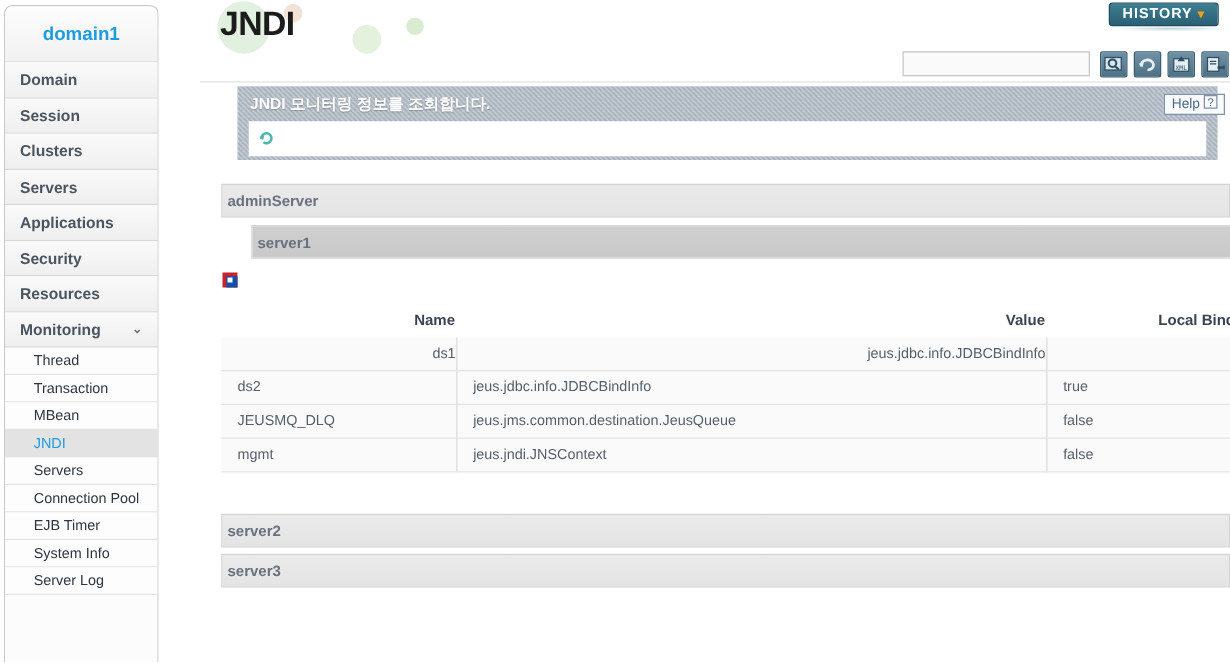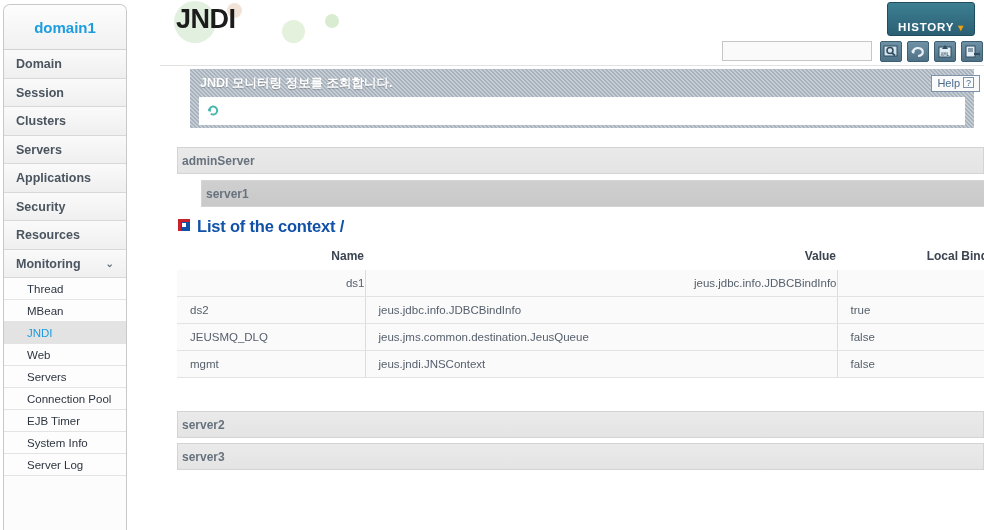--- a/index.html
+++ b/index.html
@@ -97,21 +97,21 @@
   }
   #deco-a { left: 14px;  top: 1px;  width: 42px; height: 42px; background: #e2f0df; }
   #deco-b { left: 67px;  top: 3px;  width: 15px; height: 15px; background: #f2e3d8; }
   #deco-c { left: 122px; top: 20px; width: 23px; height: 23px; background: #e4f1dd; }
   #deco-d { left: 165px; top: 14px; width: 14px; height: 14px; background: #d9ecd1; }
 
   #history-btn {
     position: absolute;
     right: 9px; top: 2px;
     height: 19px;
-    padding: 16px 10px;
+    padding: 0 10px;
     background: linear-gradient(to bottom, #3d7f92 0%, #2b5f74 100%);
     border: 1px solid #1f4c5e;
     border-radius: 3px;
     color: #ffffff;
     font-size: 11.5px;
     font-weight: bold;
     letter-spacing: 0.8px;
     line-height: 17px;
     cursor: pointer;
     white-space: nowrap;
@@ -290,23 +290,23 @@
         <div class="nav-item"><span>Session</span></div>
         <div class="nav-item"><span>Clusters</span></div>
         <div class="nav-item"><span>Servers</span></div>
         <div class="nav-item"><span>Applications</span></div>
         <div class="nav-item"><span>Security</span></div>
         <div class="nav-item"><span>Resources</span></div>
         <div class="nav-item"><span>Monitoring</span><span class="chev">⌄</span></div>
       </div>
     <div id="sub-list">
         <div class="sub-item"><span>Thread</span></div>
+        <div class="sub-item"><span>Transaction</span></div>
         <div class="sub-item"><span>MBean</span></div>
         <div class="sub-item active"><span>JNDI</span></div>
-        <div class="sub-item"><span>Web</span></div>
         <div class="sub-item"><span>Servers</span></div>
         <div class="sub-item"><span>Connection Pool</span></div>
         <div class="sub-item"><span>EJB Timer</span></div>
         <div class="sub-item"><span>System Info</span></div>
         <div class="sub-item"><span>Server Log</span></div>
       </div>
   </div>
 
   <div id="header">
     <div class="deco" id="deco-a"></div>
@@ -373,21 +373,21 @@
   <div class="server-row light" id="row-adminserver">
     <span>adminServer</span>
   </div>
   <div class="server-row dark" id="row-server1">
     <span>server1</span>
   </div>
 
   <div id="section-title">
     <span id="section-icon">
       <span class="sq-red"></span><span class="sq-blue"></span><span class="sq-wht"></span>
-    </span><span>List of the context /</span>
+    </span>
   </div>
 
   <table id="data-table">
     <thead>
       <tr>
         <th class="col-name">Name</th>
         <th class="col-value">Value</th>
         <th class="col-bind">Local Binding</th>
       </tr>
     </thead>

